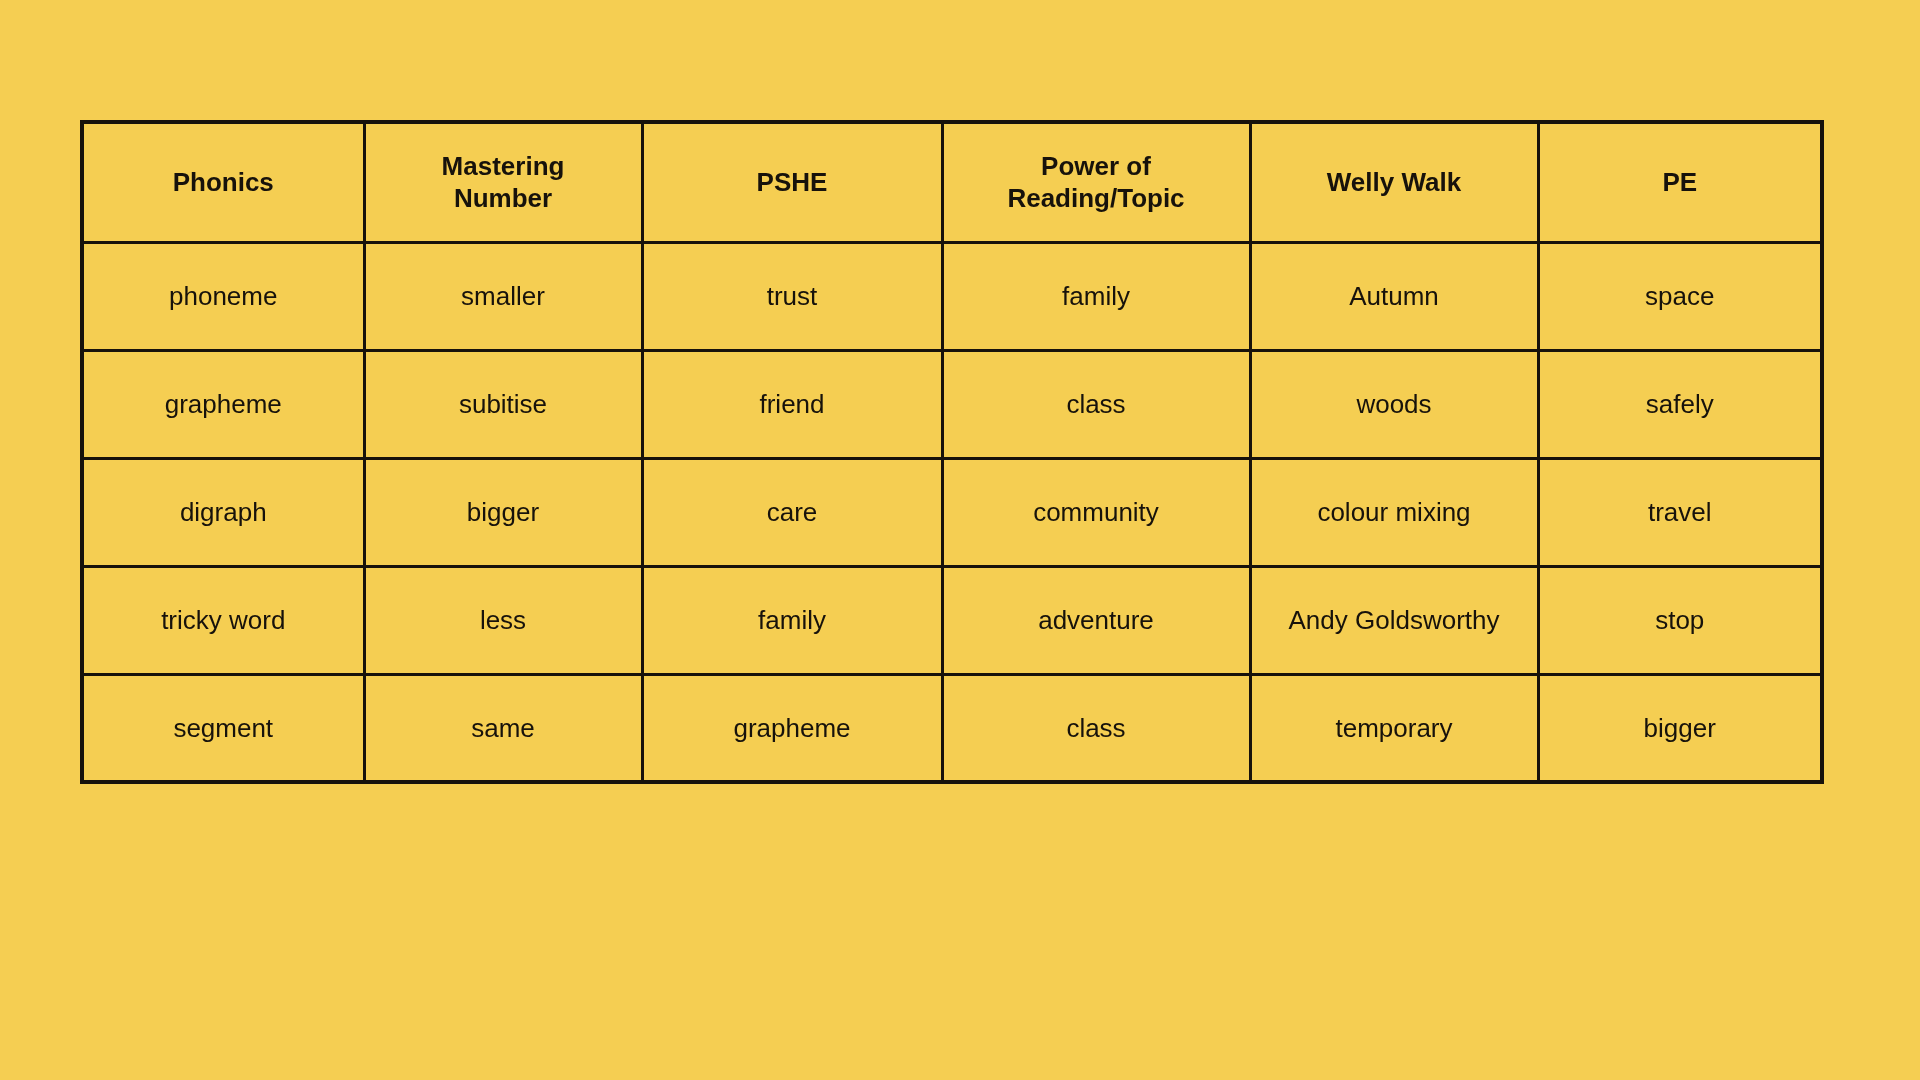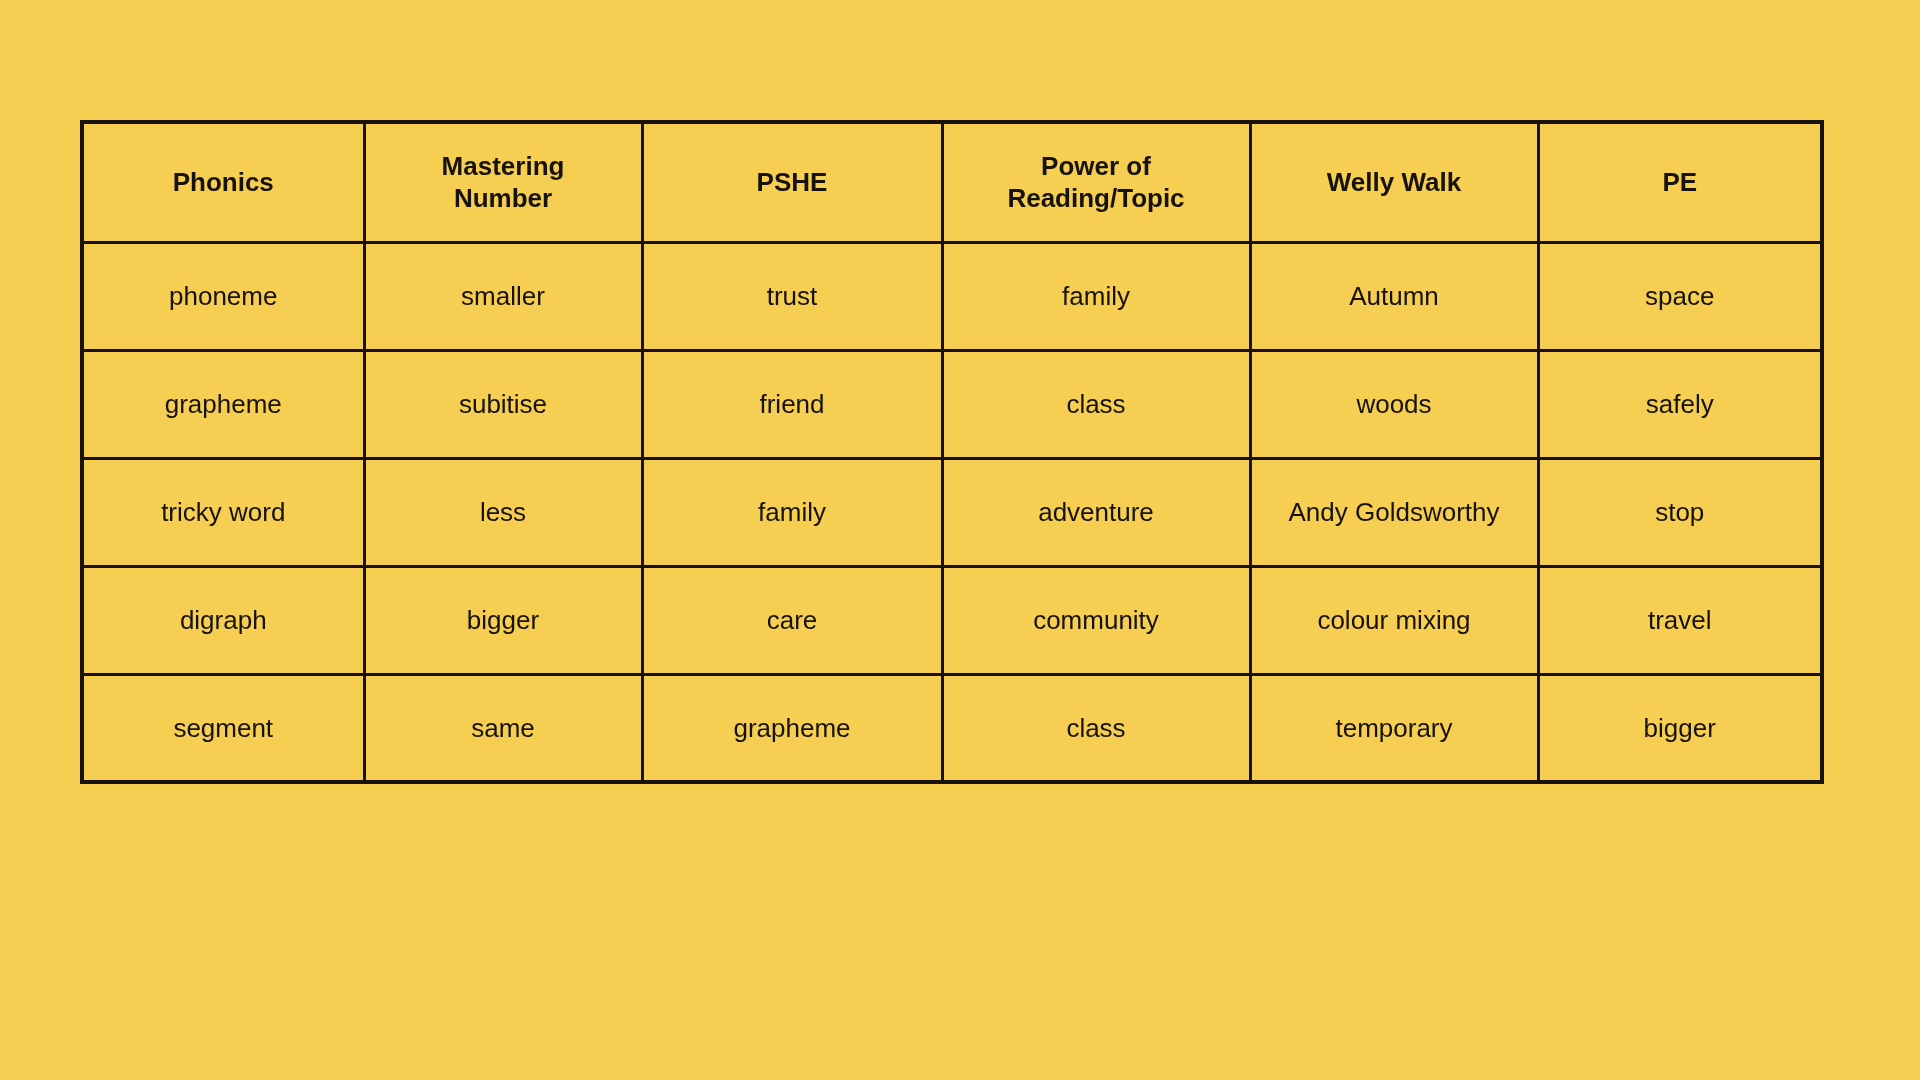--- a/index.html
+++ b/index.html
@@ -112,34 +112,34 @@
         </tr>
         <tr>
           <td>grapheme</td>
           <td>subitise</td>
           <td>friend</td>
           <td>class</td>
           <td>woods</td>
           <td>safely</td>
         </tr>
         <tr>
+          <td>digraph</td>
+          <td>bigger</td>
+          <td>care</td>
+          <td>community</td>
+          <td>colour mixing</td>
+          <td>travel</td>
+        </tr>
+        <tr>
           <td>tricky word</td>
           <td>less</td>
           <td>family</td>
           <td>adventure</td>
           <td>Andy Goldsworthy</td>
           <td>stop</td>
-        </tr>
-        <tr>
-          <td>digraph</td>
-          <td>bigger</td>
-          <td>care</td>
-          <td>community</td>
-          <td>colour mixing</td>
-          <td>travel</td>
         </tr>
         <tr>
           <td>segment</td>
           <td>same</td>
           <td>grapheme</td>
           <td>class</td>
           <td>temporary</td>
           <td>bigger</td>
         </tr>
       </tbody>

